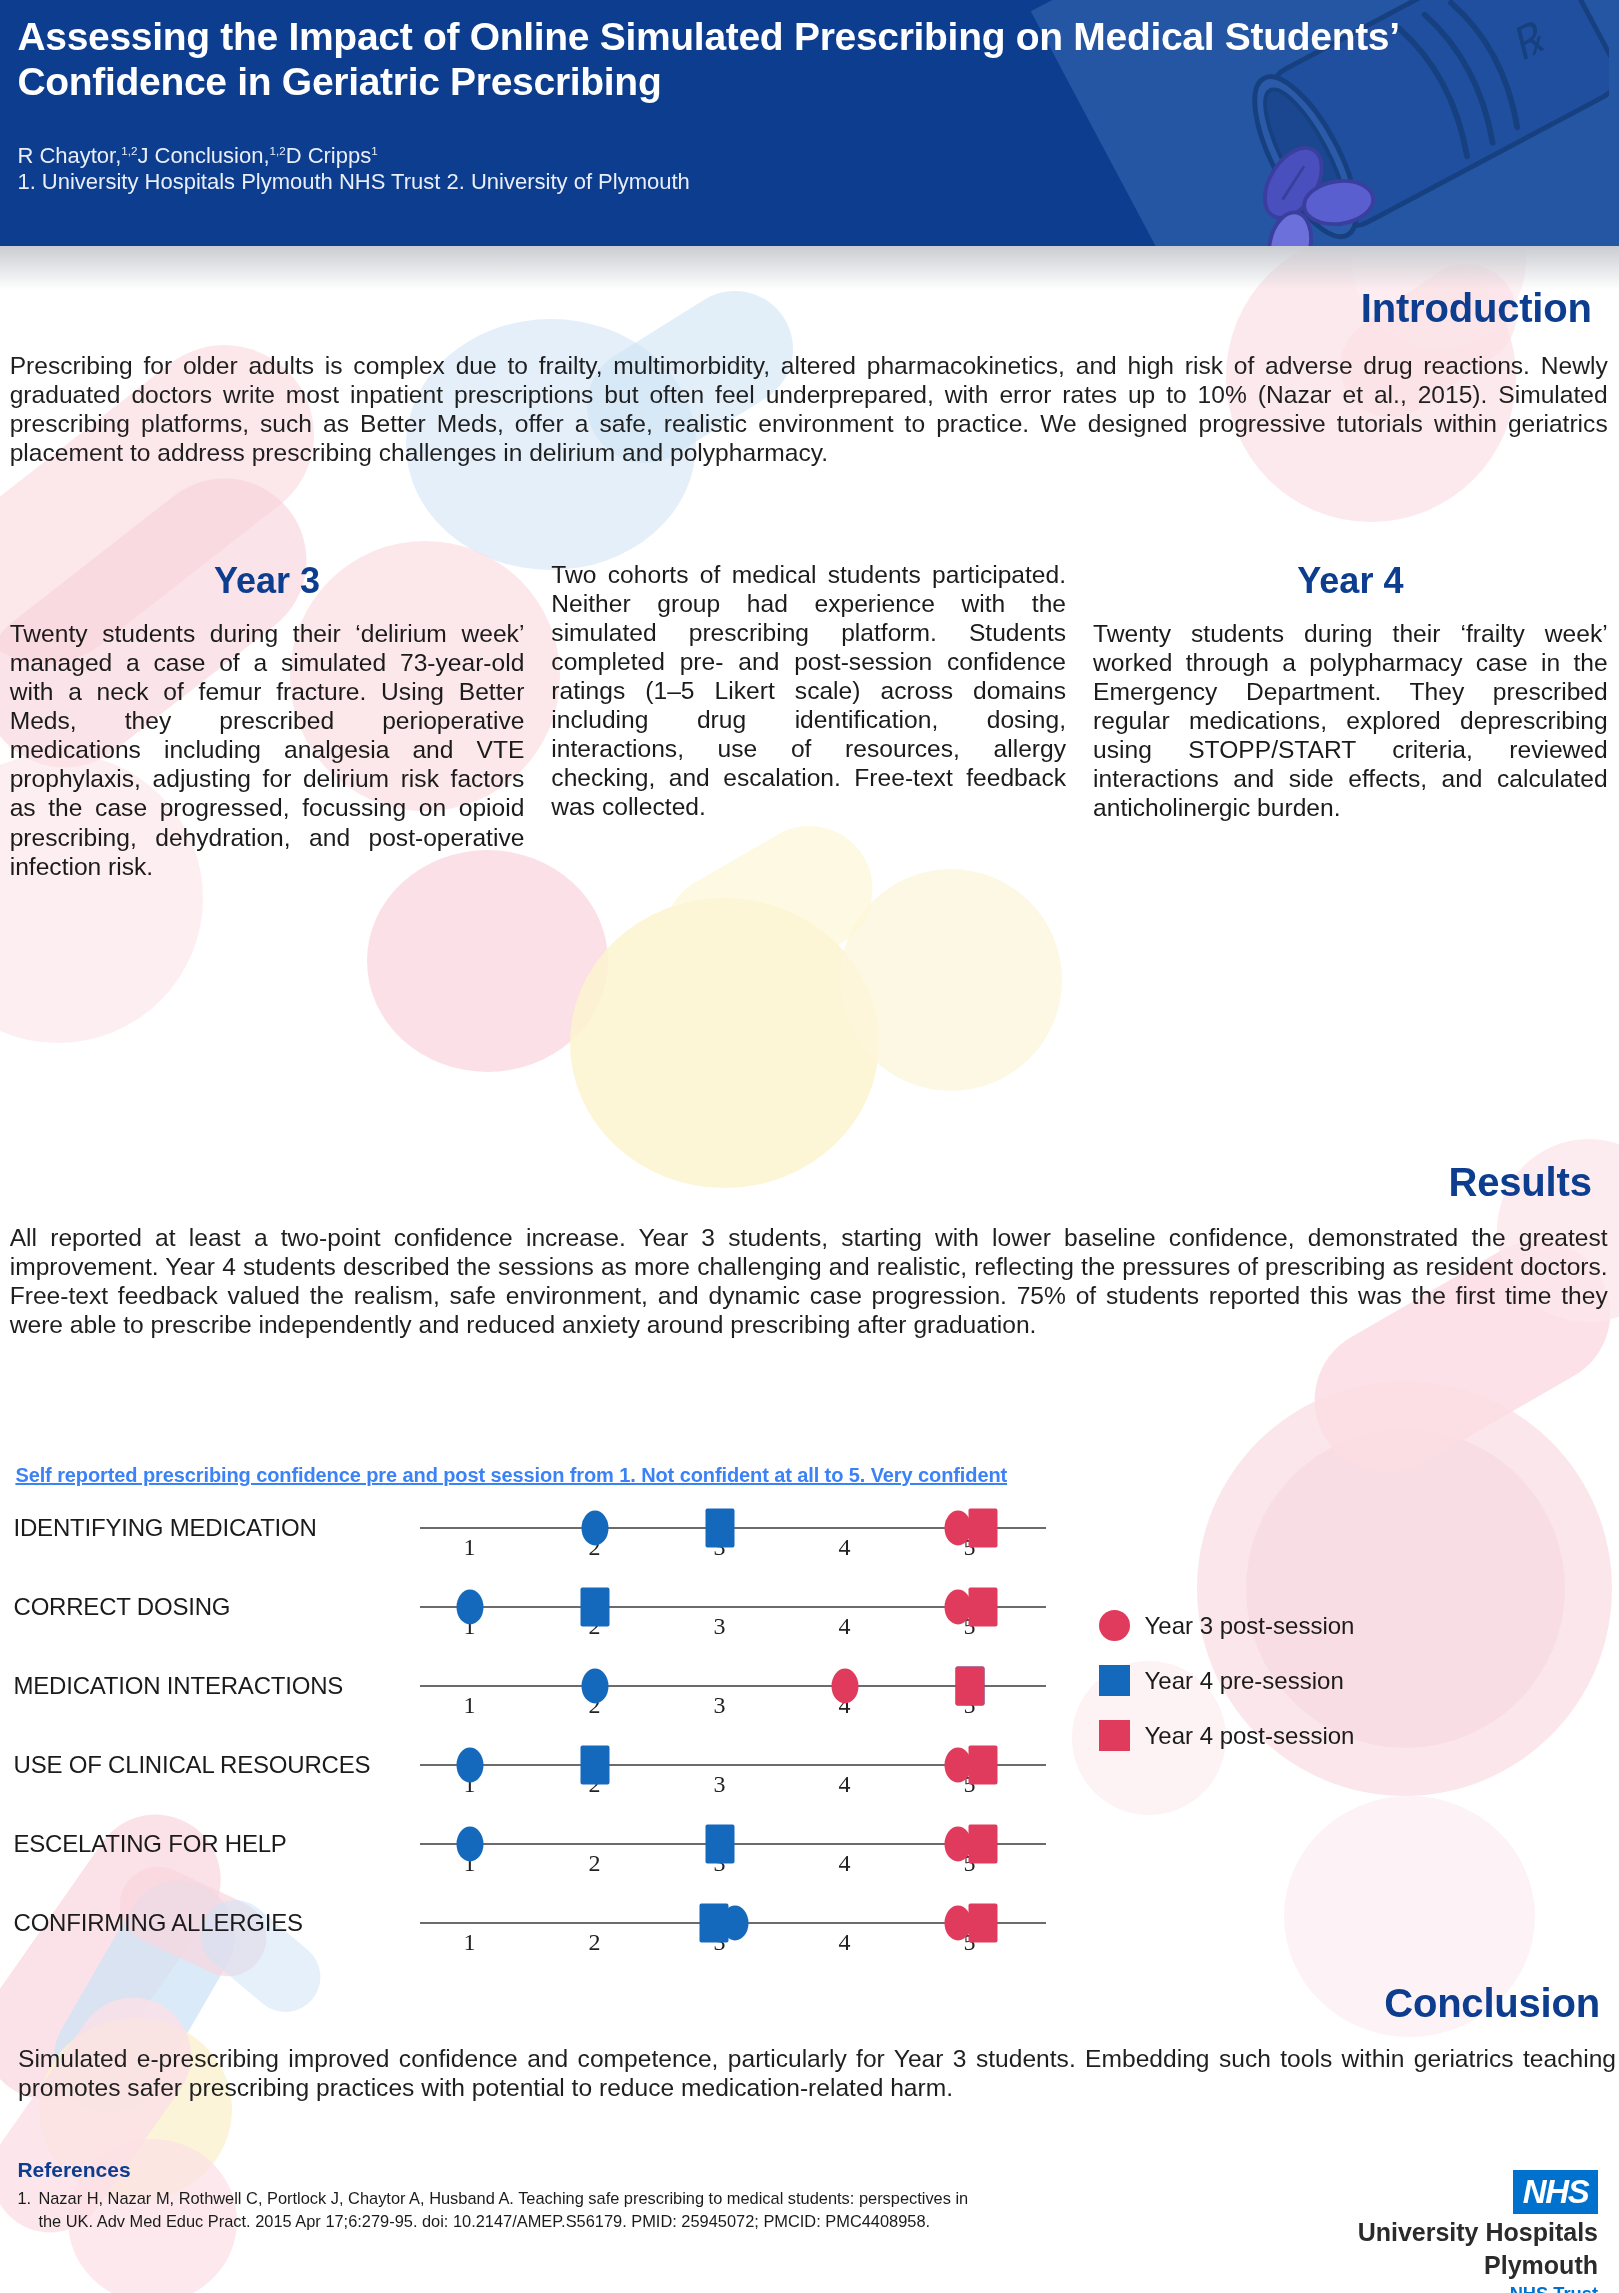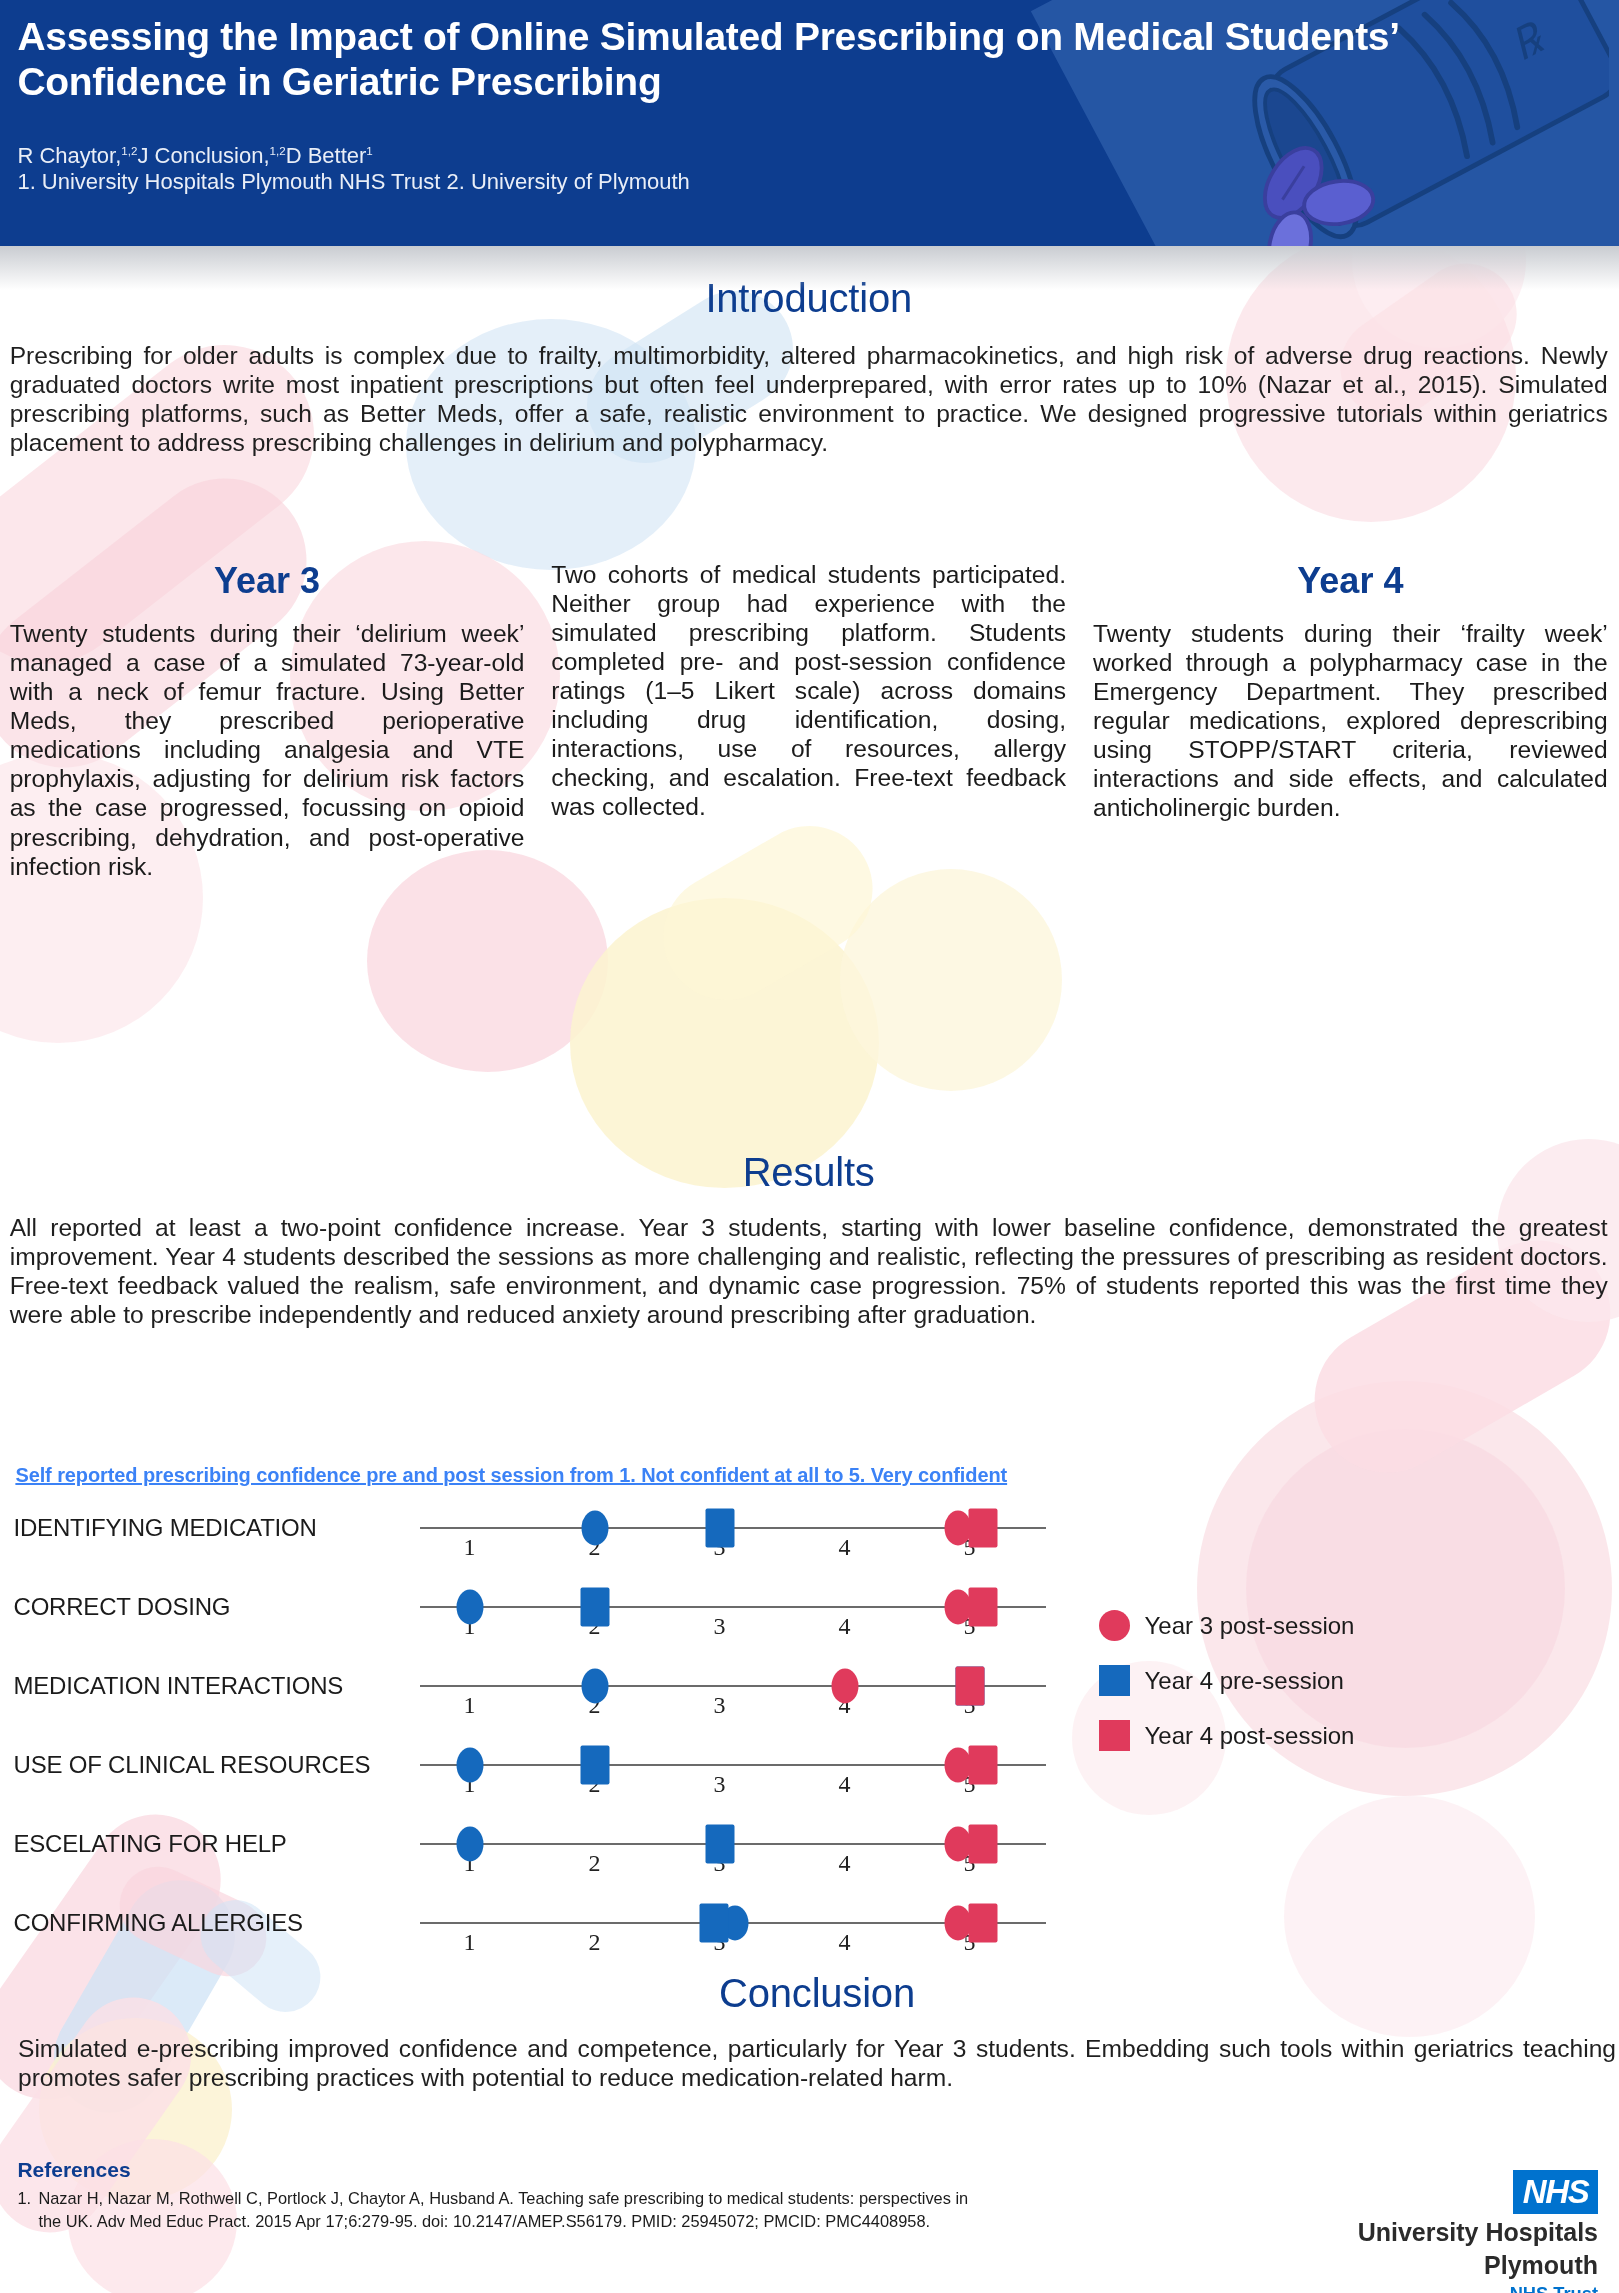--- a/index.html
+++ b/index.html
@@ -39,21 +39,21 @@
 
   
   .hdr-shadow{
     position:absolute;left:0;top:246px;width:1619px;height:44px;z-index:4;
     background:linear-gradient(180deg,#c9ccd1 0%,rgba(255,255,255,0) 100%);
   }
 
   
   .content{position:relative;z-index:3;}
   h2.section{
-    text-align:center;color:#0d3d8f;font-weight:normal;margin:6px;
+    text-align:right;color:#0d3d8f;font-weight:bold;margin:16px;
     font-size:40px;font-family:"Liberation Sans", sans-serif;letter-spacing:-0.2px;
   }
   p.body{
     margin:0;font-size:24.6px;line-height:1.175;text-align:justify;
     color:#1f1f1f;font-family:"Liberation Sans", sans-serif;
   }
   .intro-block{position:absolute;left:9.7px;top:270px;width:1598px;}
   .intro-block h2{margin-bottom:21px;}
   .intro-block p{text-align:justify;}
 
@@ -190,21 +190,21 @@
       <ellipse cx="128" cy="150" rx="40" ry="24" fill="#4a4fbe" stroke="#3a3f9e" stroke-width="4" transform="rotate(-30 128 150)"></ellipse>
       <line x1="110" y1="160" x2="146" y2="140" stroke="#3a3f9e" stroke-width="3"></line>
       <ellipse cx="160" cy="190" rx="36" ry="22" fill="#5a5fd0" stroke="#3a3f9e" stroke-width="4" transform="rotate(20 160 190)"></ellipse>
       <ellipse cx="95" cy="205" rx="34" ry="21" fill="#6b70db" stroke="#3a3f9e" stroke-width="4" transform="rotate(-50 95 205)"></ellipse>
     </g>
   </svg>
 
   <div class="hdr-text">
     <h1 class="poster-title">Assessing the Impact of Online Simulated Prescribing on Medical Students’ Confidence in Geriatric Prescribing</h1>
     <div class="authors">
-      <span>R Chaytor,</span><sup>1,2</sup><span>J Conclusion,</span><sup>1,2</sup><span>D Better</span><sup>1</sup>
+      <span>R Chaytor,</span><sup>1,2</sup><span>J Conclusion,</span><sup>1,2</sup><span>D Cripps</span><sup>1</sup>
     </div>
     <div class="affil">1. University Hospitals Plymouth NHS Trust 2. University of Plymouth</div>
   </div>
 </div>
 <div class="hdr-shadow"></div>
 
 <div class="intro-block content">
   <h2 class="section">Introduction</h2>
   <p class="body">Prescribing for older adults is complex due to frailty, multimorbidity, altered pharmacokinetics, and high risk of adverse drug reactions. Newly graduated doctors write most inpatient prescriptions but often feel underprepared, with error rates up to 10% (Nazar et al., 2015). Simulated prescribing platforms, such as Better Meds, offer a safe, realistic environment to practice. We designed progressive tutorials within geriatrics placement to address prescribing challenges in delirium and polypharmacy.</p>
 </div>

